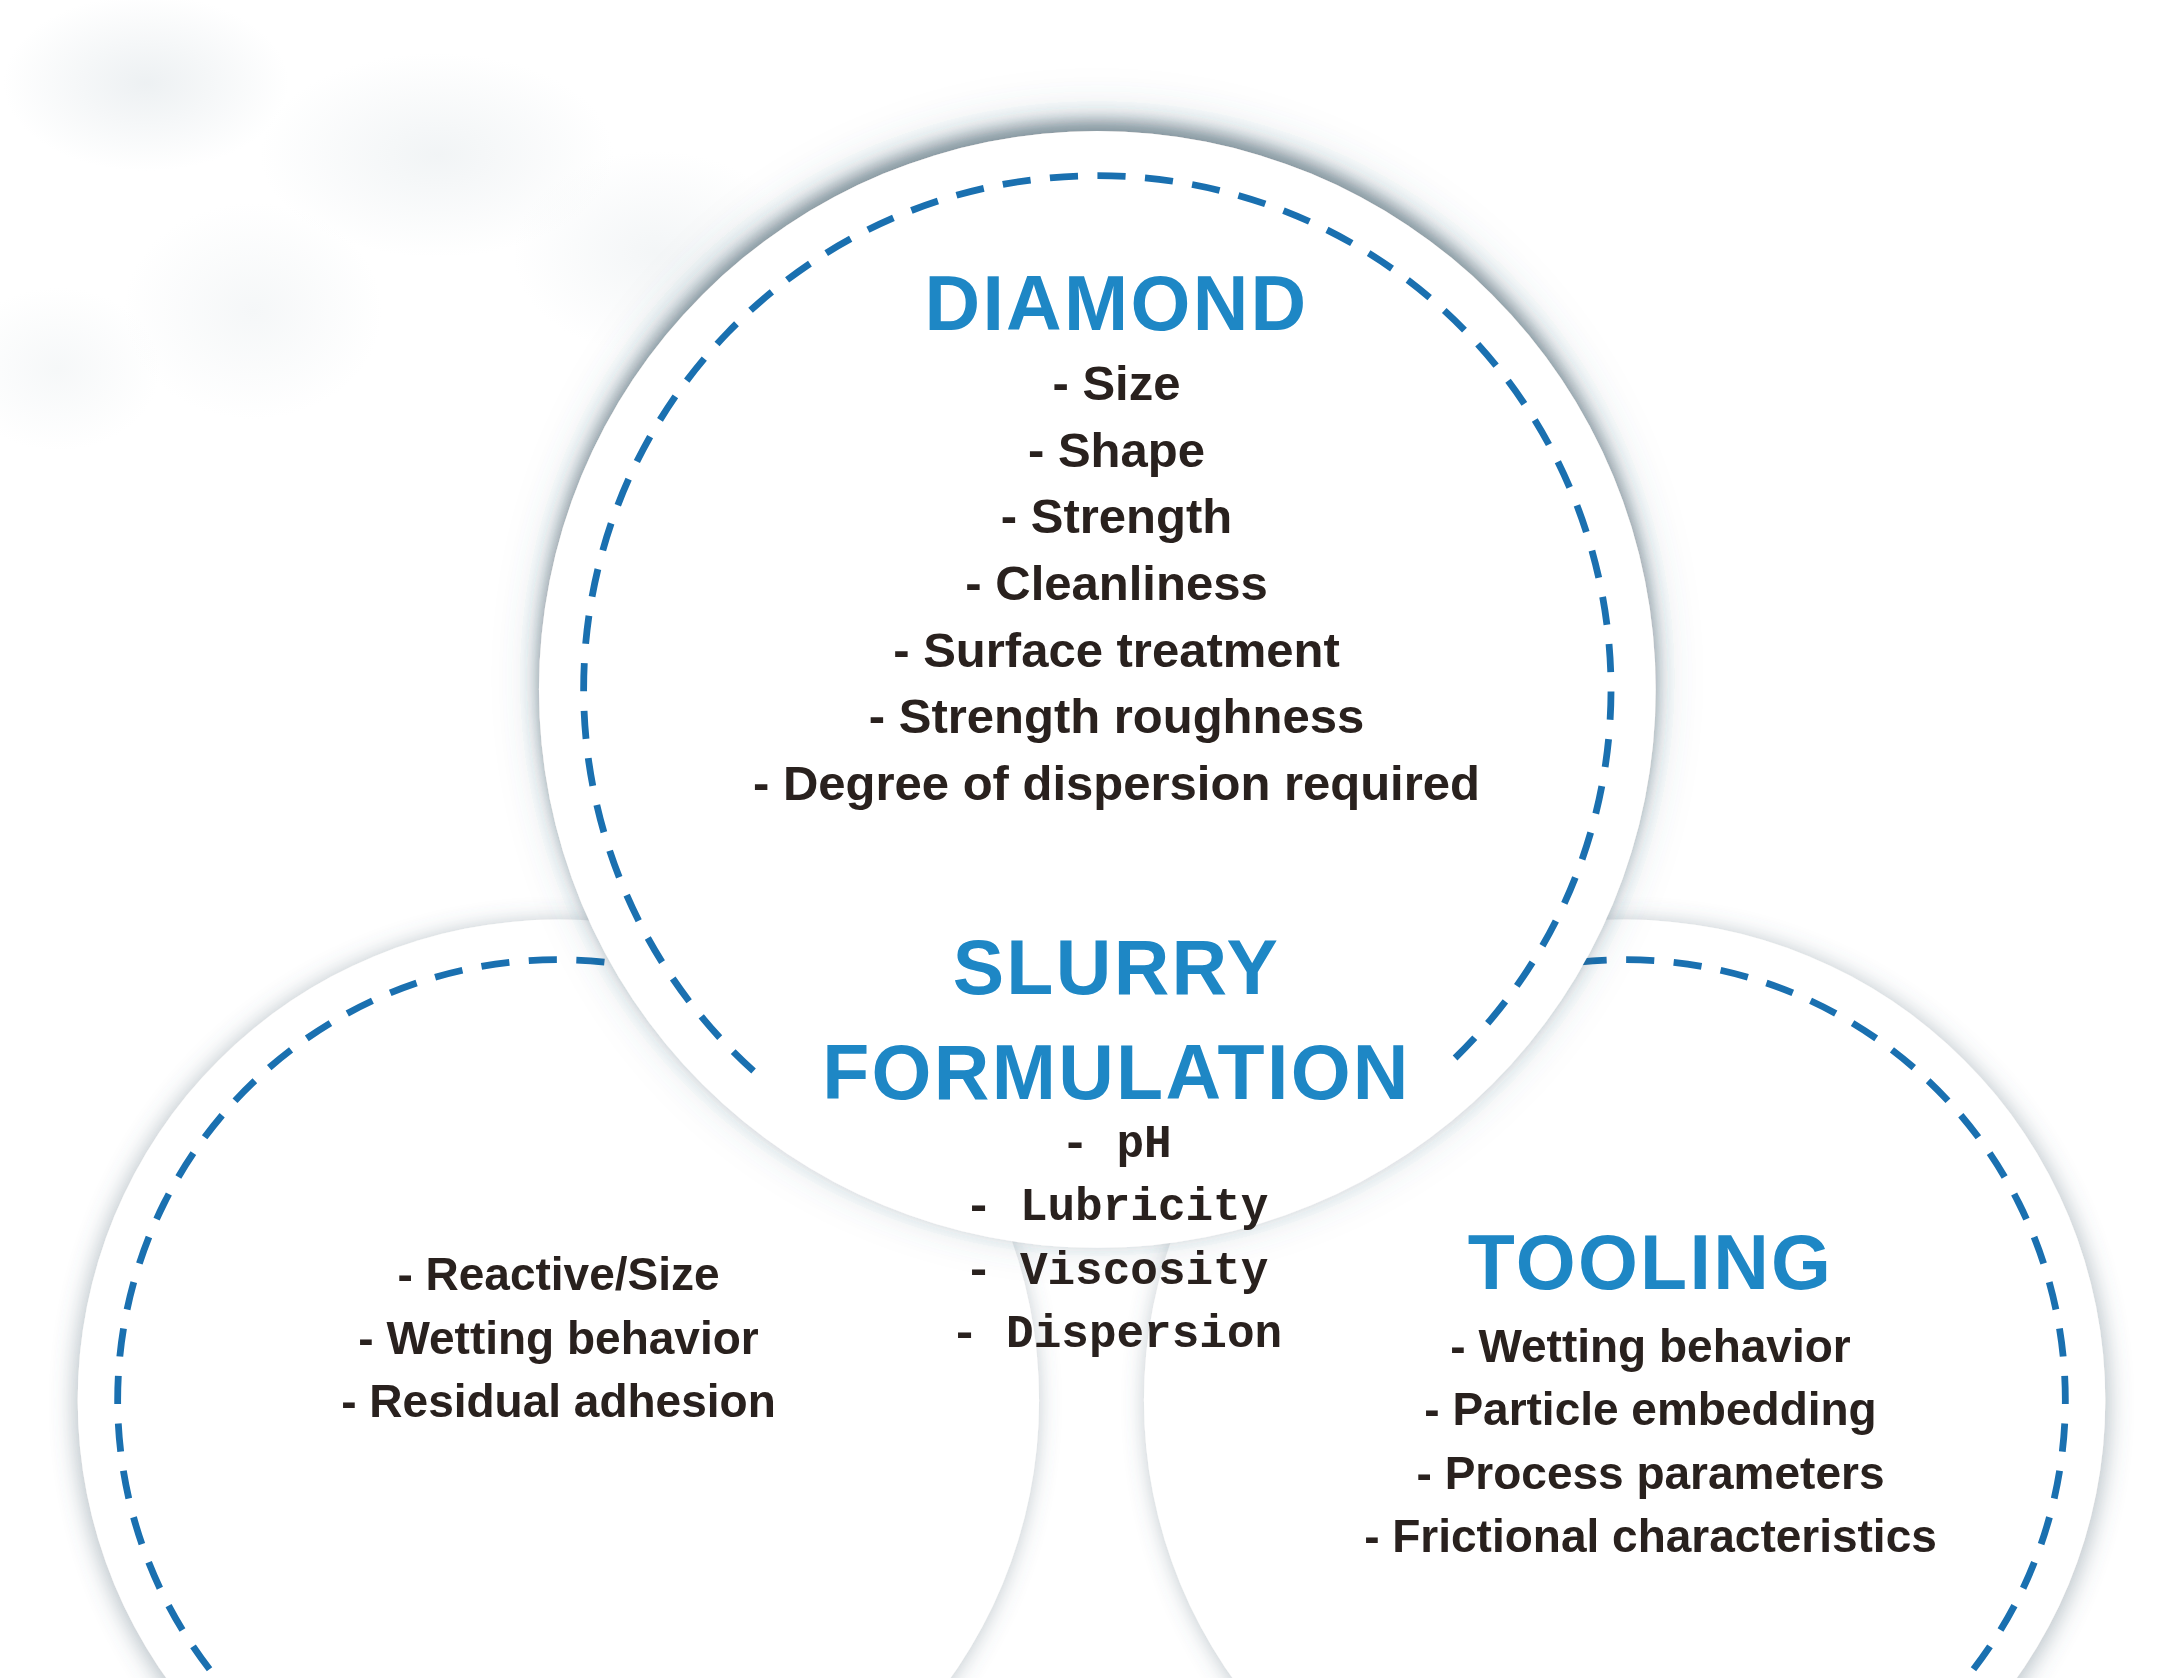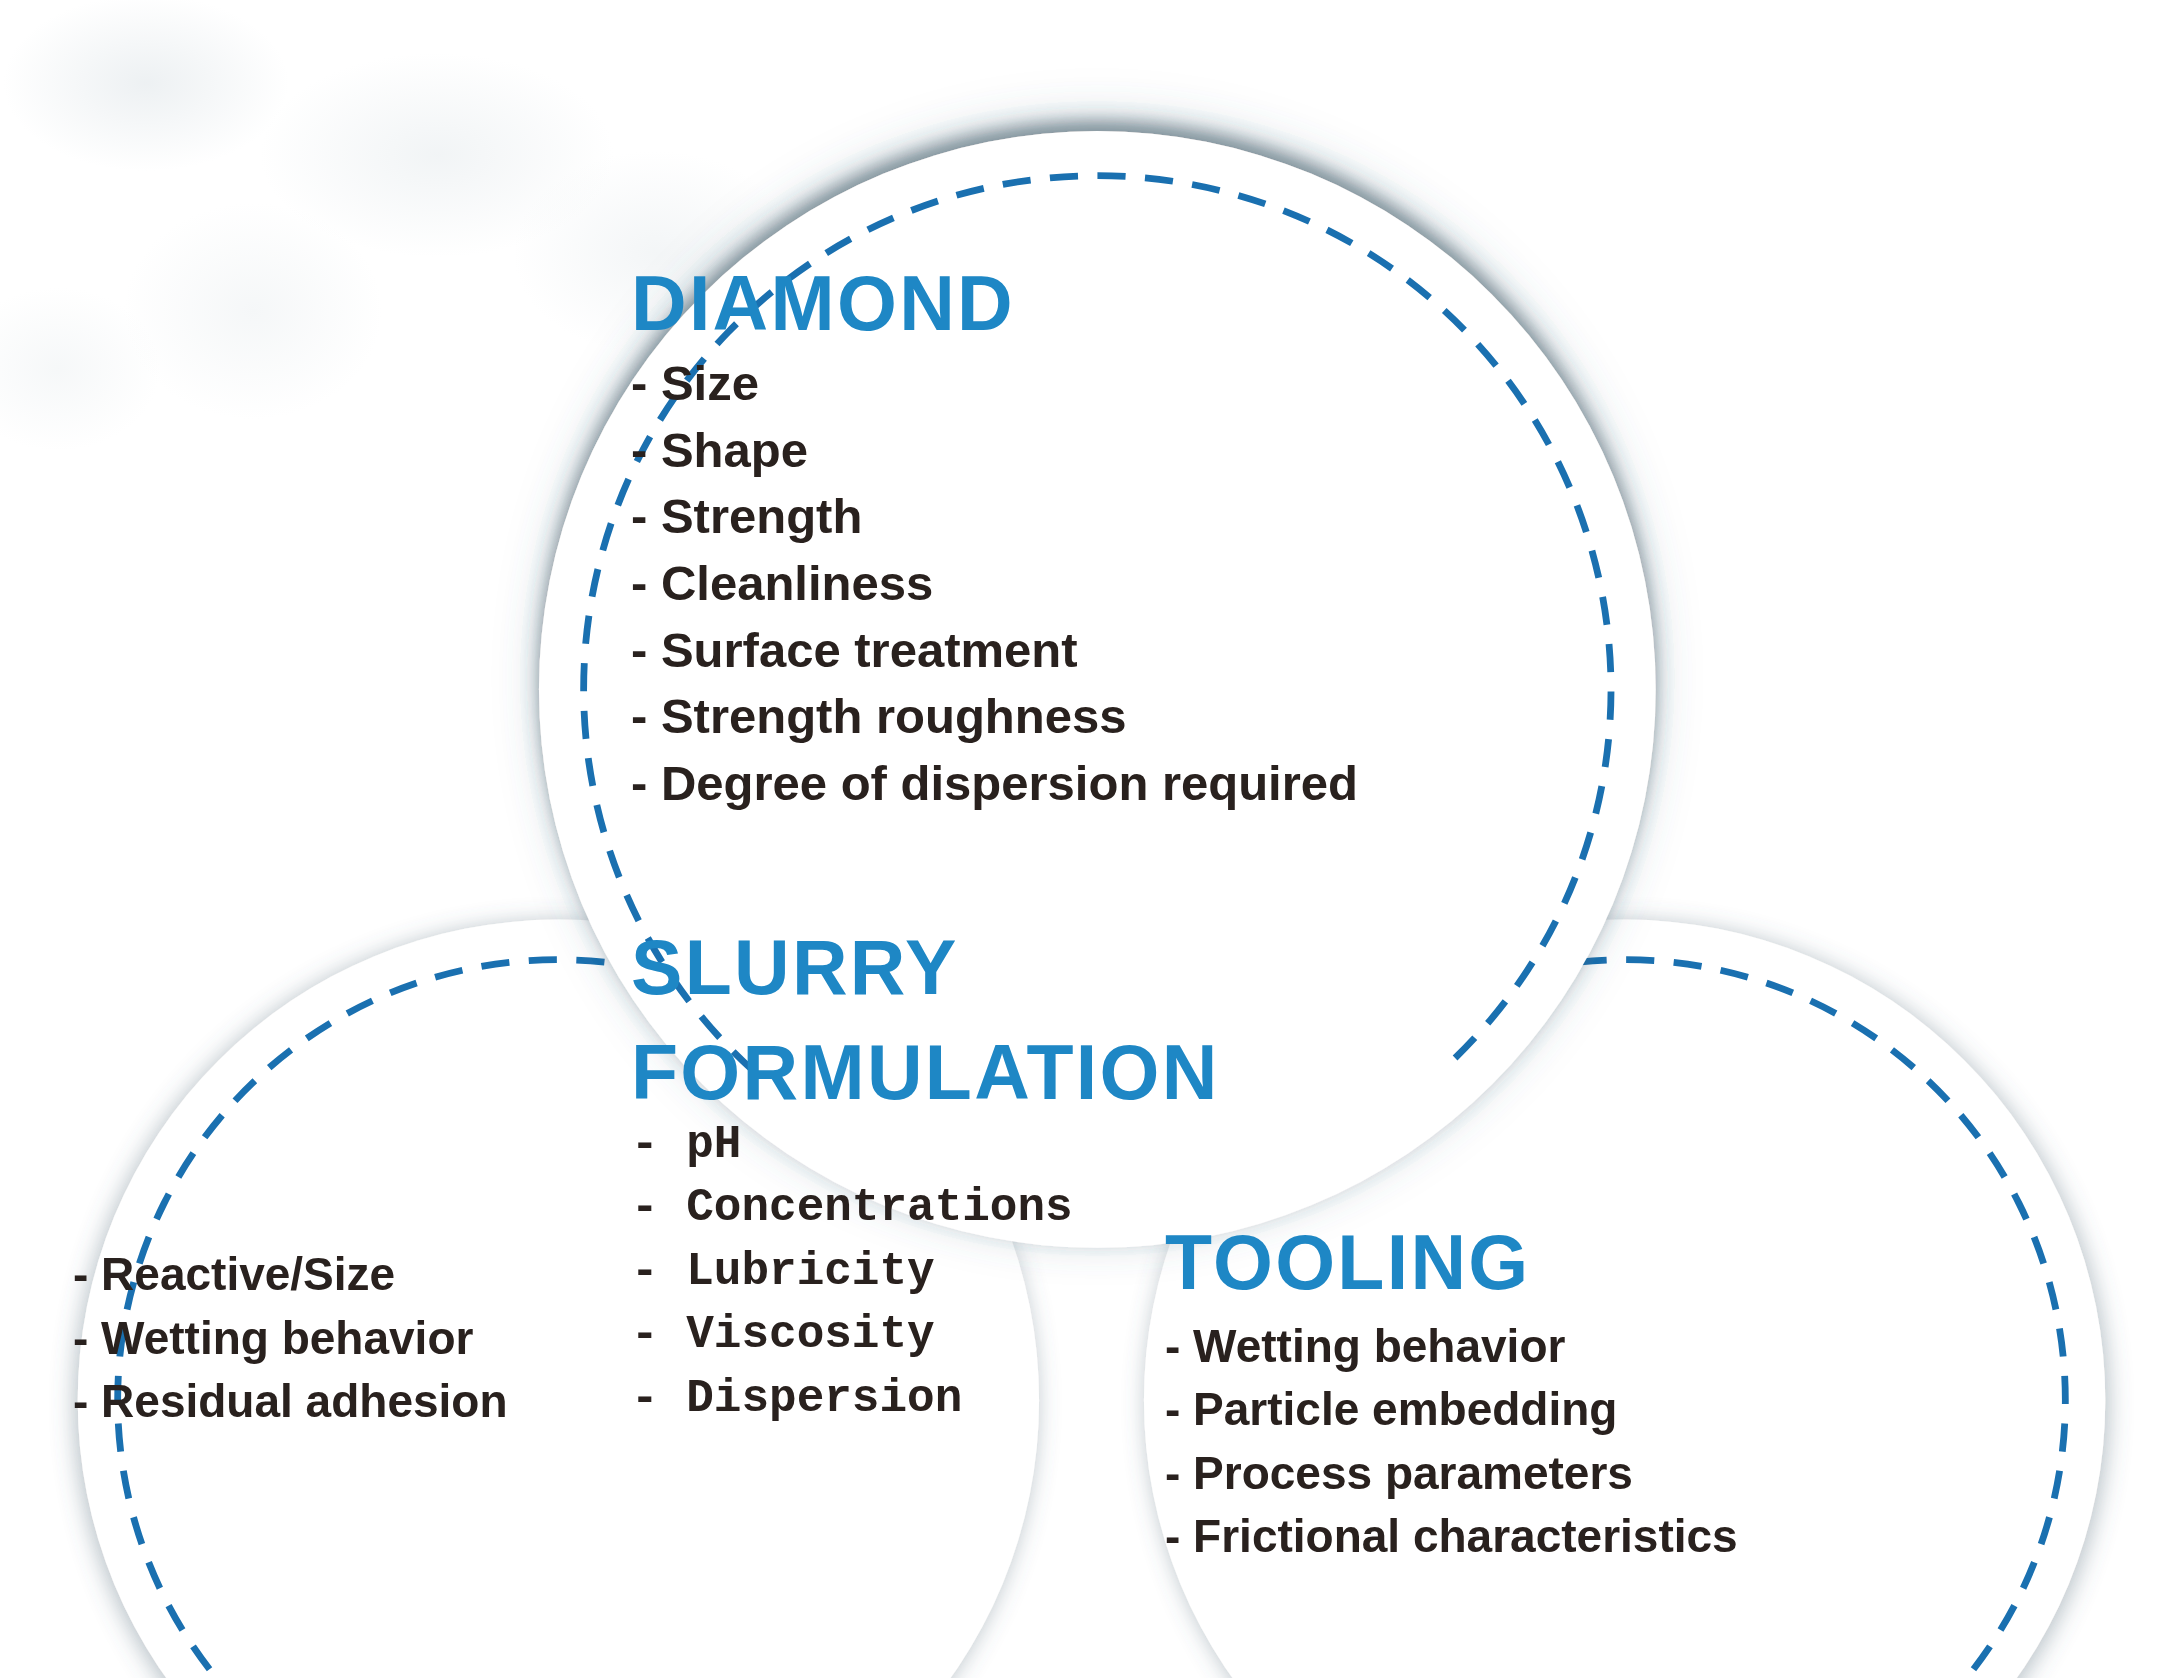--- a/index.html
+++ b/index.html
@@ -28,21 +28,21 @@
       radial-gradient(ellipse 146px 117px at 58px 369px,  rgba(222,229,232,0.28), rgba(222,229,232,0) 70%);
   }
   .circles-layer {
     position: absolute;
     left: 0; top: 0;
     width: 2183px;
     height: 1678px;
   }
   .text-block {
     position: absolute;
-    text-align: left;
+    text-align: center;
     font-weight: bold;
   }
   .section-title {
     font-size: 77px;
     line-height: 1.0;
     letter-spacing: 0.03em;
     color: #1e87c5;
     font-weight: bold;
   }
   .section-title.two-line { line-height: 1.36; }
@@ -108,21 +108,20 @@
       </div>
   </div>
 
   <div class="text-block block-slurry">
     <div class="section-title two-line">
       <div>SLURRY</div>
       <div>FORMULATION</div>
     </div>
     <div class="items">
         <div class="item">- pH</div>
-        <div class="item">- Concentrations</div>
         <div class="item">- Lubricity</div>
         <div class="item">- Viscosity</div>
         <div class="item">- Dispersion</div>
       </div>
   </div>
 
   <div class="text-block block-workpiece">
     <div class="items">
         <div class="item">- Reactive/Size</div>
         <div class="item">- Wetting behavior</div>

